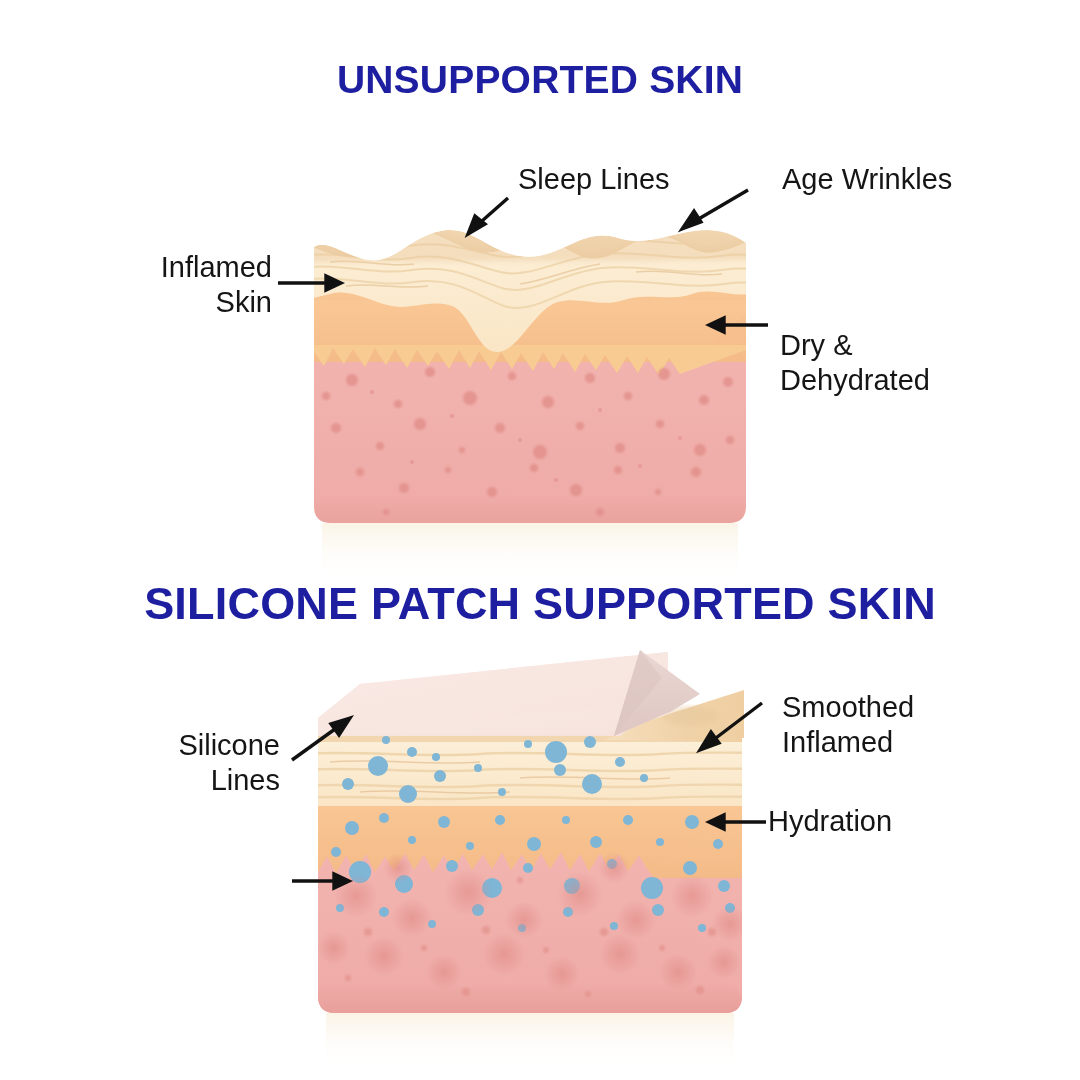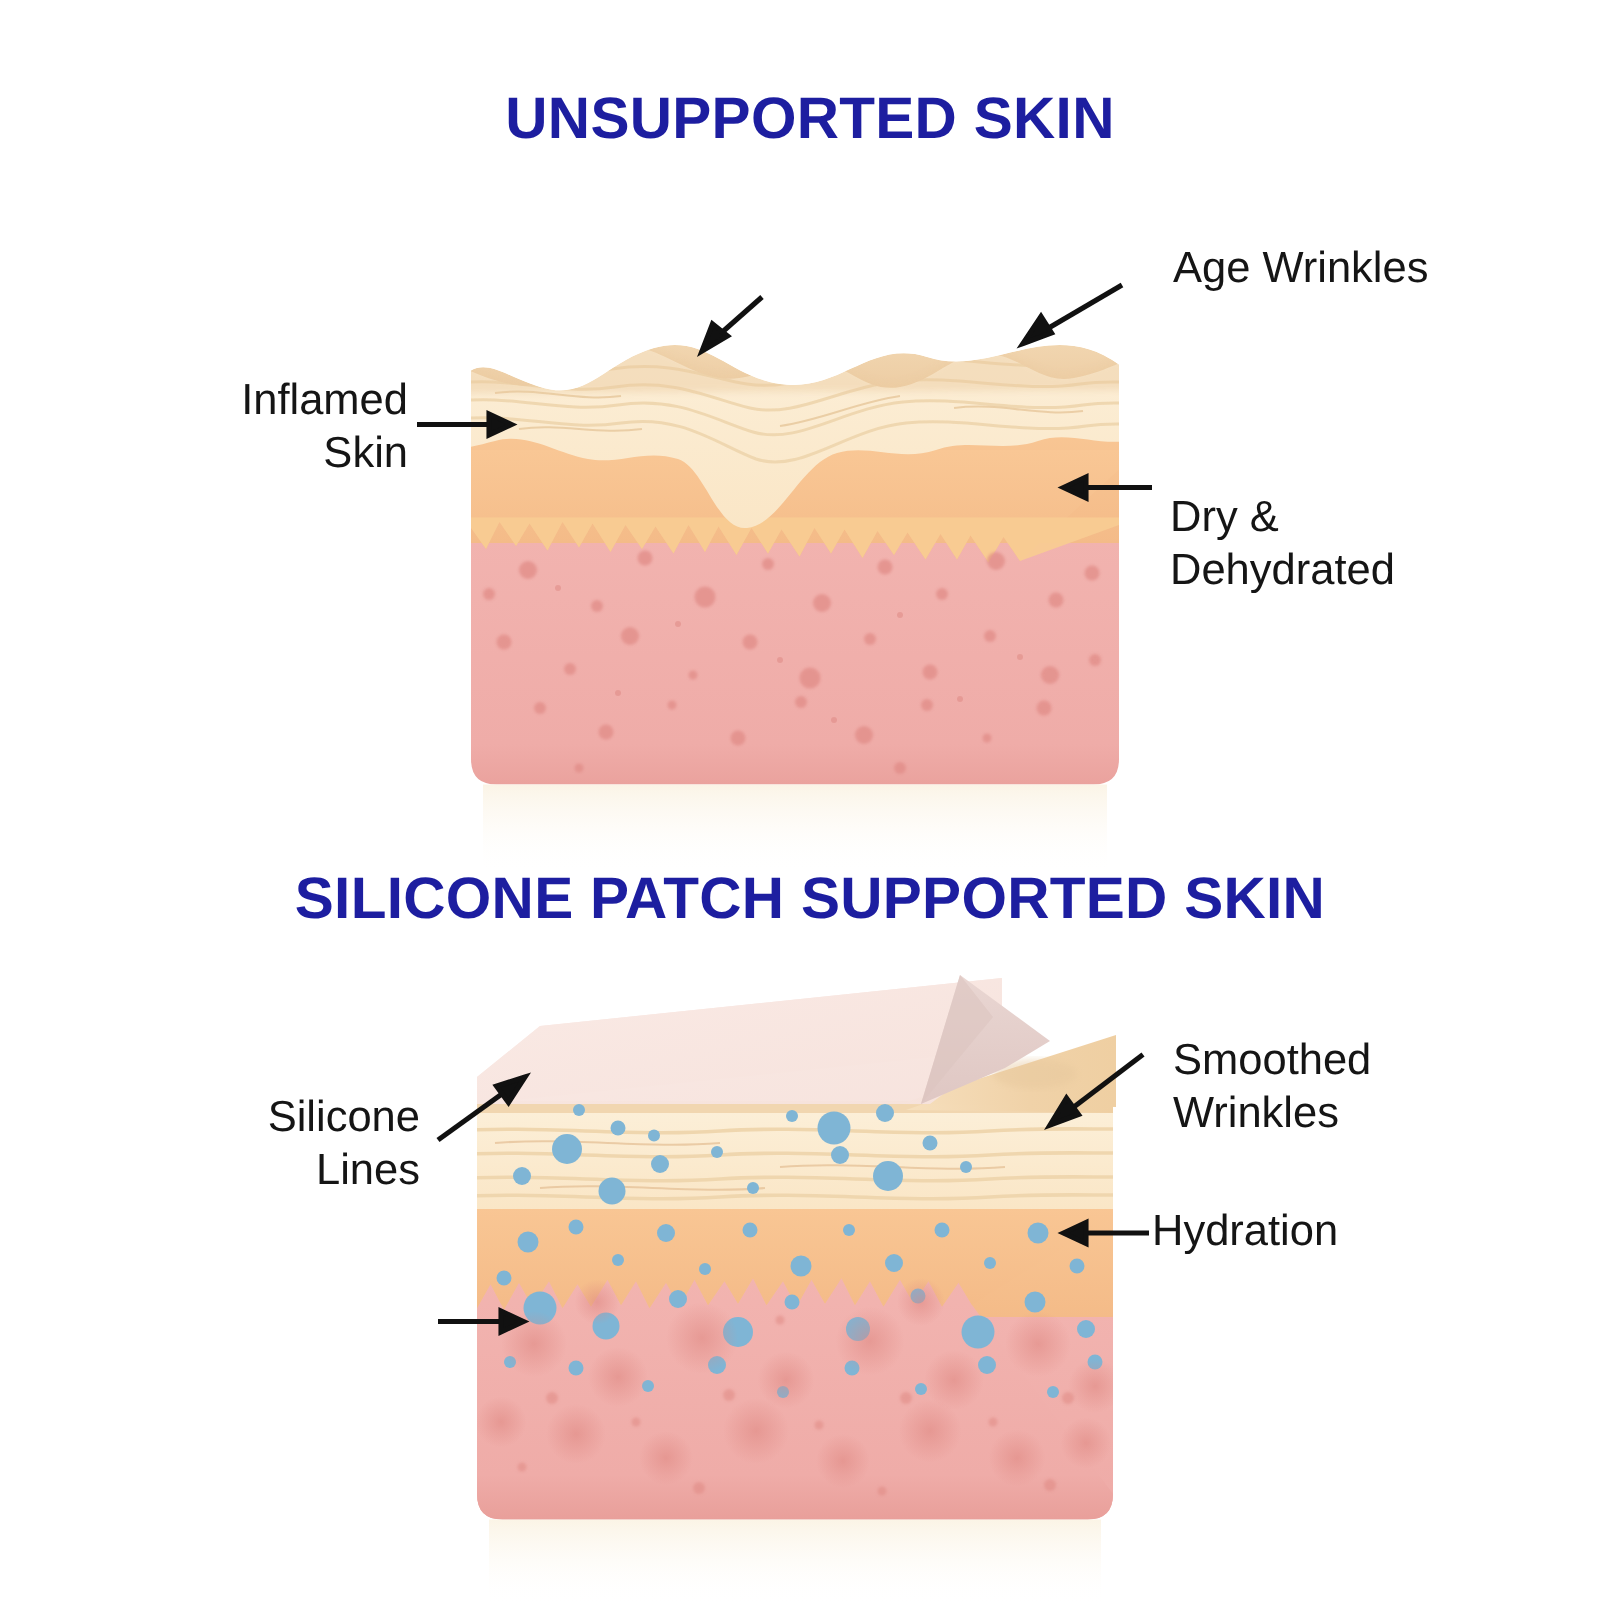--- a/index.html
+++ b/index.html
@@ -8,21 +8,21 @@
     font-family:"Liberation Sans","DejaVu Sans",sans-serif;
     overflow:hidden;position:relative;
   }
   #stage{position:absolute;left:0;top:0;width:1080px;height:1080px;}
   .ttl{
     position:absolute;width:100%;text-align:center;
     font-weight:bold;color:#1d1ea0;letter-spacing:.2px;
     font-family:"Liberation Sans","DejaVu Sans",sans-serif;
   }
   #title-top{top:58px;font-size:39px;}
-  #title-bottom{top:578px;font-size:39px;}
+  #title-bottom{top:578px;font-size:45px;}
   .lbl{
     position:absolute;color:#151515;font-size:29px;line-height:35px;
     font-family:"Liberation Sans","DejaVu Sans",sans-serif;
     white-space:pre-line;
   }
   .lbl.r{text-align:right;}
   .lbl.l{text-align:left;}
   svg{display:block;position:absolute;left:0;top:0;}
 </style>
 </head>
@@ -391,31 +391,32 @@
       <polygon points="700,750 719,743 711,732"></polygon>
 
       <line x1="766" y1="822" x2="718" y2="822"></line>
       <polygon points="709,822 724,815 724,829"></polygon>
 
       <line x1="292" y1="881" x2="340" y2="881"></line>
       <polygon points="349,881 334,874 334,888"></polygon>
     </g>
   </svg>
 
+  <div class="lbl l" style="left:518px;top:162px;width:230px;">Sleep Lines</div>
 
   <div class="lbl l" style="left:782px;top:162px;width:240px;">Age Wrinkles</div>
 
   <div class="lbl r" style="left:40px;top:250px;width:232px;">Inflamed
 Skin</div>
 
   <div class="lbl l" style="left:780px;top:292px;width:250px;margin-top:36px;">Dry &amp;
 Dehydrated</div>
 
   <div class="lbl r" style="left:48px;top:728px;width:232px;">Silicone
 Lines</div>
 
   <div class="lbl l" style="left:782px;top:690px;width:250px;">Smoothed
-Wrinkles</div>
+Inflamed</div>
 
   <div class="lbl l" style="left:768px;top:804px;width:230px;">Hydration</div>
 
 
 </div>
 
 </body></html>

